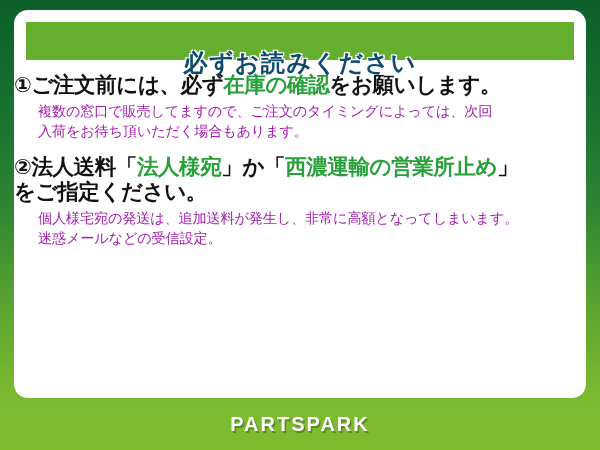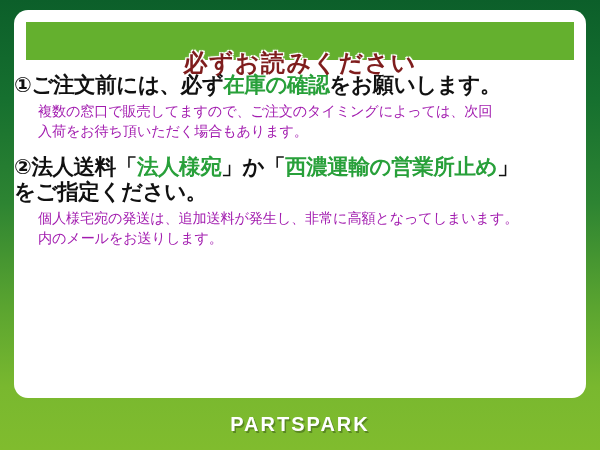--- a/index.html
+++ b/index.html
@@ -46,21 +46,21 @@
     left: 12px;
     top: 12px;
     width: 548px;
     height: 38px;
     background: #64b02e;
     display: flex;
     align-items: center;
     justify-content: center;
   }
   .banner-title {
-    color: #7f1d1d;
+    color: #0c4a6e;
     font-size: 24px;
     font-weight: bold;
     letter-spacing: 1.5px;
     line-height: 1;
     text-shadow:
       -1.4px -1.4px 0 #ffffff,
        1.4px -1.4px 0 #ffffff,
       -1.4px  1.4px 0 #ffffff,
        1.4px  1.4px 0 #ffffff,
        0 0 3px #ffffff;
@@ -156,21 +156,21 @@
           <div>入荷をお待ち頂いただく場合もあります。</div>
         </div>
       </div>
 
       <div class="item" id="item-2">
         <div class="item-head wrap">
           <span class="num">②</span><span>法人送料「</span><span class="hl">法人様宛</span><span>」か「</span><span class="hl">西濃運輸の営業所止め</span><span>」</span><br><span>をご指定ください。</span>
         </div>
         <div class="item-sub">
           <div>個人様宅宛の発送は、追加送料が発生し、非常に高額となってしまいます。</div>
-          <div>内のメールをお送りします。</div>
+          <div>迷惑メールなどの受信設定。</div>
         </div>
       </div>
 
 
     </div>
   </div>
 
   <div class="footer">
     <span class="brand">PARTSPARK</span>
   </div>

